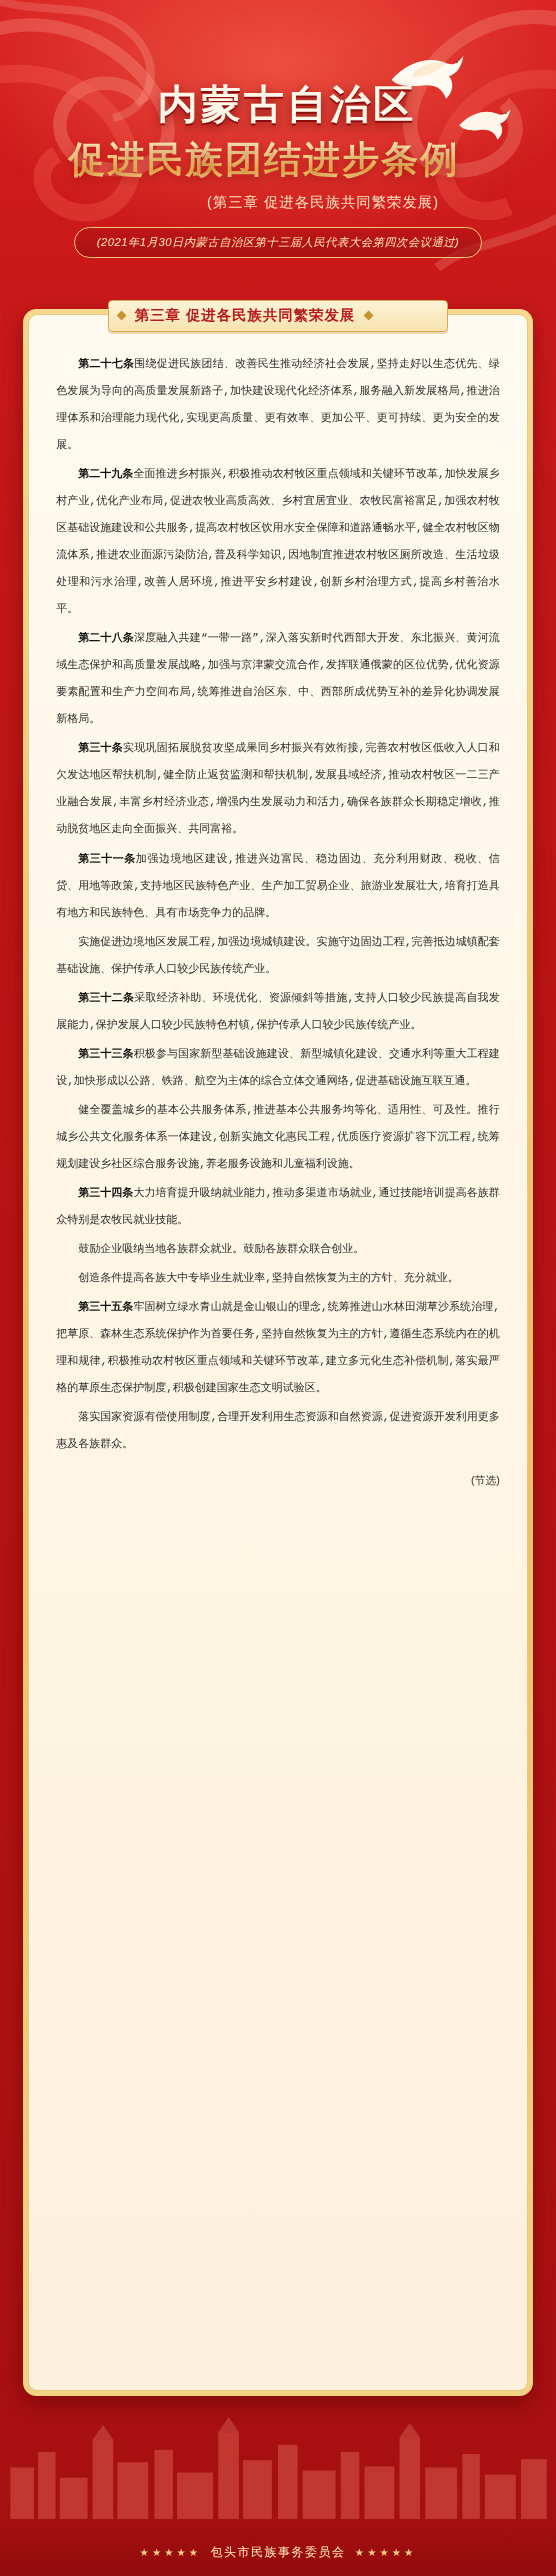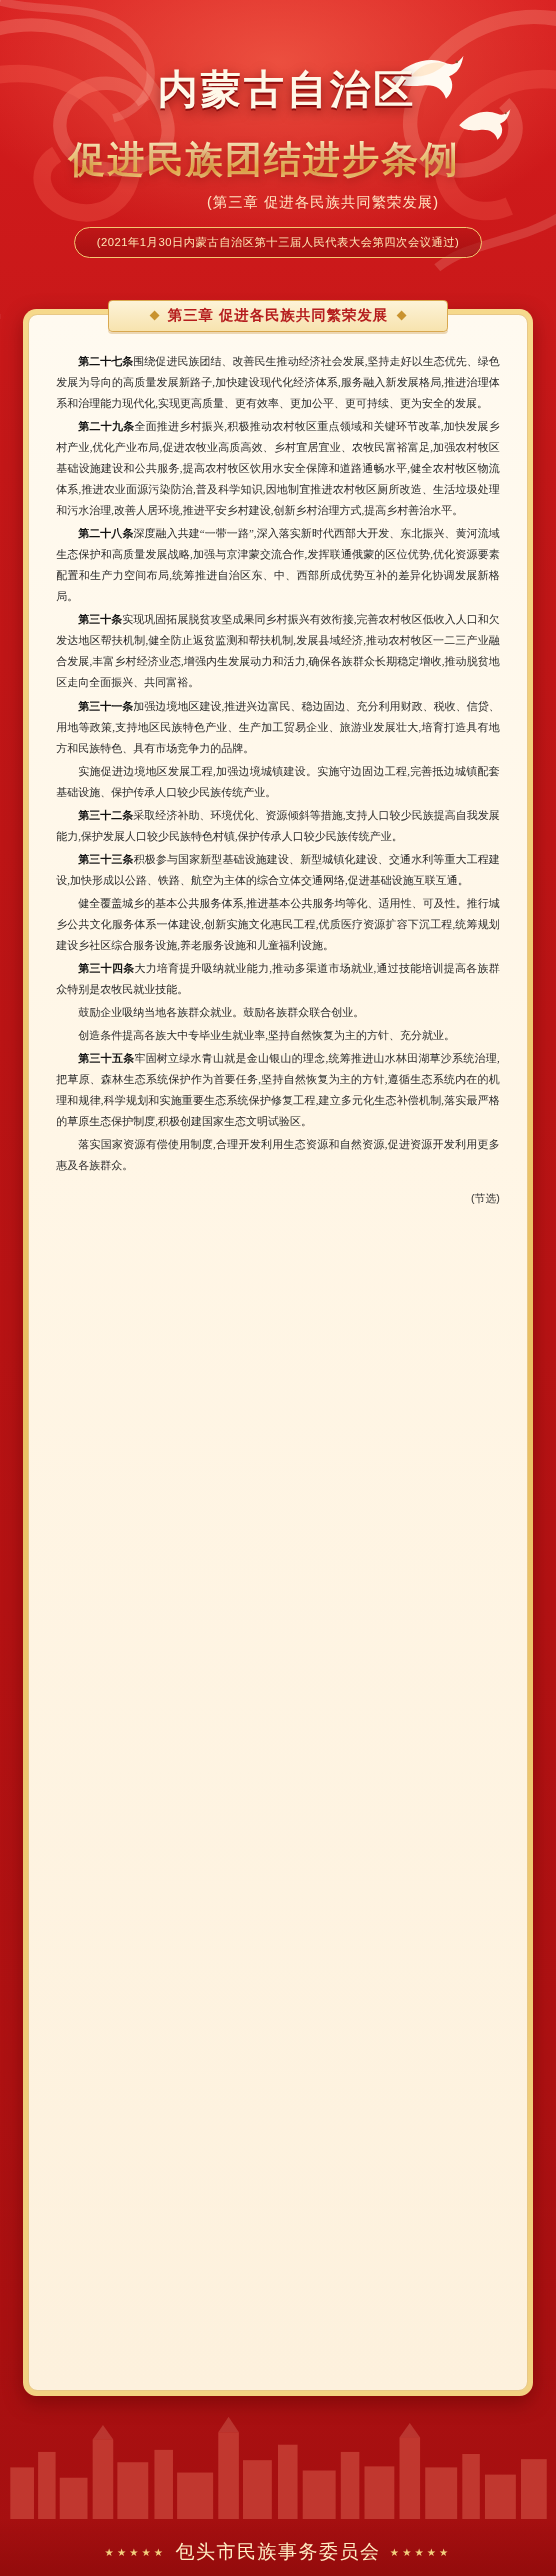--- a/index.html
+++ b/index.html
@@ -36,21 +36,21 @@
   }
 
   
   .header {
     position: relative;
     width: 556px;
     height: 340px;
   }
   .title-main {
     position: absolute;
-    top: 62px; left: 0; width: 556px;
+    top: 77px; left: 0; width: 556px;
     text-align: center;
     font-size: 40px;
     font-weight: bold;
     color: #fff8e8;
     letter-spacing: 3.1px;
     text-shadow: 0 2.1px 0 #8c0d0d, 0 4.1px 11.3px rgba(90,0,0,.65);
     font-family: "Liberation Serif", serif;
     padding-left: 18px;
   }
   .title-sub {
@@ -82,20 +82,21 @@
     top: 227px; left: 50%;
     transform: translateX(-50%);
     padding: 7.2px 21.6px;
     border: 1px solid #f3c971;
     border-radius: 20.6px;
     background: linear-gradient(180deg, rgba(180,20,20,.55), rgba(140,10,10,.55));
     color: #ffe6b4;
     font-size: 11.3px;
     letter-spacing: 0.5px;
     white-space: nowrap;
+    font-style: italic;
   }
 
   
   .dove { position: absolute; pointer-events: none; }
 
   
   .card-outer {
     position: absolute;
     top: 309px;
     left: 23px;
@@ -114,43 +115,43 @@
     background: linear-gradient(180deg, #fffaf0 0%, #fff6e6 40%, #fdf1dd 100%);
     border: 1px solid #e8c887;
     padding: 36px 27px 31px;
   }
   .section-title-wrap {
     position: absolute;
     top: -15.5px; left: 50%;
     transform: translateX(-50%);
     width: 340px;
     height: 32px;
-    display: flex; align-items: center; justify-content: center;
+    display: flex; align-items: center; justify-content: flex-start;
     background: linear-gradient(180deg, #fdf3d8 0%, #f7e3ae 100%);
     border: 1px solid #d9a84f;
     border-radius: 4.1px;
     box-shadow: 0 2.1px 0 rgba(200,150,70,.35);
   }
   .section-title {
     font-size: 14.4px;
     font-weight: bold;
     color: #b51d1d;
     letter-spacing: 1px;
   }
   .deco-diamond {
     width: 7.2px; height: 7.2px; background: #c9932f; transform: rotate(45deg);
     margin: 0 9.3px;
   }
 
   .body-text {
     font-size: 11px;
-    line-height: 21px;
+    line-height: 27px;
     color: #2a2a2a;
     text-align: justify;
-    font-family: Liberation Serif, serif;
+    font-family: Liberation Mono, monospace;
   }
   .body-text p { margin: 0 0 2.1px 0; text-indent: 2em; }
   .body-text p .lead { font-weight: bold; color: #111; }
   .excerpt {
     margin-top: 16px;
     text-align: right;
     font-size: 10.8px;
     color: #333;
   }
 
@@ -168,21 +169,21 @@
     height: 66px;
     display: flex;
     align-items: center;
     justify-content: center;
     gap: 9.3px;
     background: linear-gradient(180deg, rgba(150,12,12,0) 0%, rgba(140,10,10,.35) 40%, rgba(130,8,8,.6) 100%);
   }
   .stars { color: #f3cf7e; letter-spacing: 3.1px; font-size: 10.3px; }
   .footer-text {
     color: #ffeec4;
-    font-size: 19px;
+    font-size: 12px;
     letter-spacing: 1.5px;
     font-family: "Liberation Serif", serif;
   }
 </style>
 </head>
 <body>
 
 <div class="page">
   <div class="rays"></div>
 
@@ -228,21 +229,21 @@
           <p><span class="lead">第二十八条</span><span>深度融入共建“一带一路”,深入落实新时代西部大开发、东北振兴、黄河流域生态保护和高质量发展战略,加强与京津蒙交流合作,发挥联通俄蒙的区位优势,优化资源要素配置和生产力空间布局,统筹推进自治区东、中、西部所成优势互补的差异化协调发展新格局。</span></p>
           <p><span class="lead">第三十条</span><span>实现巩固拓展脱贫攻坚成果同乡村振兴有效衔接,完善农村牧区低收入人口和欠发达地区帮扶机制,健全防止返贫监测和帮扶机制,发展县域经济,推动农村牧区一二三产业融合发展,丰富乡村经济业态,增强内生发展动力和活力,确保各族群众长期稳定增收,推动脱贫地区走向全面振兴、共同富裕。</span></p>
           <p><span class="lead">第三十一条</span><span>加强边境地区建设,推进兴边富民、稳边固边、充分利用财政、税收、信贷、用地等政策,支持地区民族特色产业、生产加工贸易企业、旅游业发展壮大,培育打造具有地方和民族特色、具有市场竞争力的品牌。</span></p>
           <p><span>实施促进边境地区发展工程,加强边境城镇建设。实施守边固边工程,完善抵边城镇配套基础设施、保护传承人口较少民族传统产业。</span></p>
           <p><span class="lead">第三十二条</span><span>采取经济补助、环境优化、资源倾斜等措施,支持人口较少民族提高自我发展能力,保护发展人口较少民族特色村镇,保护传承人口较少民族传统产业。</span></p>
           <p><span class="lead">第三十三条</span><span>积极参与国家新型基础设施建设、新型城镇化建设、交通水利等重大工程建设,加快形成以公路、铁路、航空为主体的综合立体交通网络,促进基础设施互联互通。</span></p>
           <p><span>健全覆盖城乡的基本公共服务体系,推进基本公共服务均等化、适用性、可及性。推行城乡公共文化服务体系一体建设,创新实施文化惠民工程,优质医疗资源扩容下沉工程,统筹规划建设乡社区综合服务设施,养老服务设施和儿童福利设施。</span></p>
           <p><span class="lead">第三十四条</span><span>大力培育提升吸纳就业能力,推动多渠道市场就业,通过技能培训提高各族群众特别是农牧民就业技能。</span></p>
           <p><span>鼓励企业吸纳当地各族群众就业。鼓励各族群众联合创业。</span></p>
           <p><span>创造条件提高各族大中专毕业生就业率,坚持自然恢复为主的方针、充分就业。</span></p>
-          <p><span class="lead">第三十五条</span><span>牢固树立绿水青山就是金山银山的理念,统筹推进山水林田湖草沙系统治理,把草原、森林生态系统保护作为首要任务,坚持自然恢复为主的方针,遵循生态系统内在的机理和规律,科学规划和实施重要生态系统保护修复工程,建立多元化生态补偿机制,落实最严格的草原生态保护制度,积极创建国家生态文明试验区。</span></p>
+          <p><span class="lead">第三十五条</span><span>牢固树立绿水青山就是金山银山的理念,统筹推进山水林田湖草沙系统治理,把草原、森林生态系统保护作为首要任务,坚持自然恢复为主的方针,遵循生态系统内在的机理和规律,积极推动农村牧区重点领域和关键环节改革,建立多元化生态补偿机制,落实最严格的草原生态保护制度,积极创建国家生态文明试验区。</span></p>
           <p><span>落实国家资源有偿使用制度,合理开发利用生态资源和自然资源,促进资源开发利用更多惠及各族群众。</span></p>
         </div>
 
       <div class="excerpt">(节选)</div>
     </div>
   </div>
 
   <svg class="city" viewBox="0 0 1080 250" preserveAspectRatio="none">
     <g fill="rgba(255,150,120,0.30)">
       <rect x="20" y="150" width="46" height="100"></rect>

